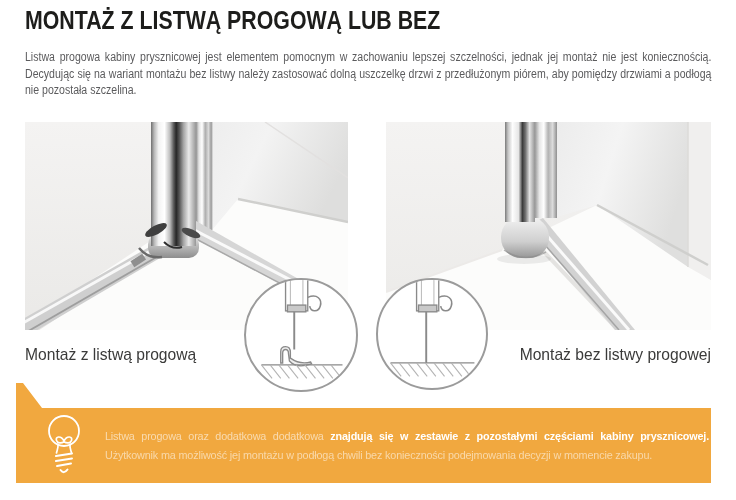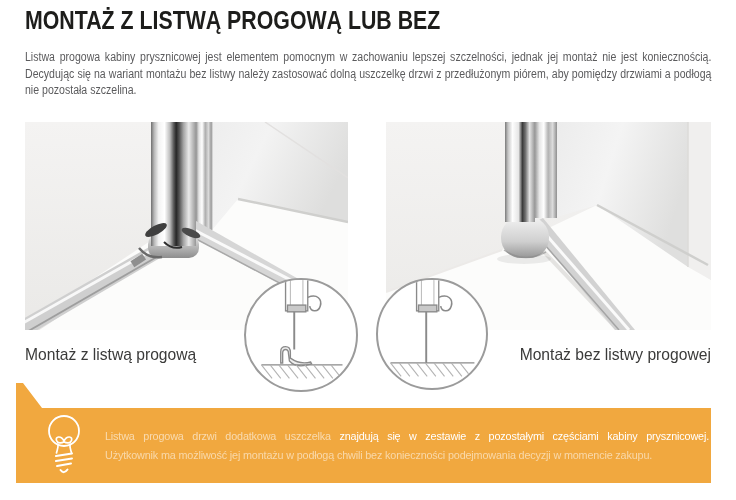--- a/index.html
+++ b/index.html
@@ -45,21 +45,21 @@
     background:#F1A83F;
     clip-path:polygon(0 0,7px 0,26px 25px,100% 25px,100% 100%,0 100%);
   }
   .note-bulb{position:absolute;left:28px;top:31px;}
   .note-text{
     position:absolute;left:89px;top:25px;width:604px;height:75px;
     display:flex;flex-direction:column;justify-content:center;gap:5px;
     font-size:10.8px;letter-spacing:-.15px;line-height:14px;
   }
   .note-line1{color:rgba(255,255,255,.58);text-align:justify;text-align-last:justify;}
-  .note-line1 b{color:#ffffff;font-weight:400;}
+  .note-line1 b{color:#ffffff;font-weight:700;}
   .note-line2{color:rgba(255,255,255,.55);}
 </style>
 </head>
 <body>
 
 <h1 class="title">MONTAŻ Z LISTWĄ PROGOWĄ LUB BEZ</h1>
 <p class="intro">Listwa progowa kabiny prysznicowej jest elementem pomocnym w zachowaniu lepszej szczelności, jednak jej montaż nie jest koniecznością. Decydując się na wariant montażu bez listwy należy zastosować dolną uszczelkę drzwi z przedłużonym piórem, aby pomiędzy drzwiami a podłogą nie pozostała szczelina.</p>
 
 <div class="photo photo-left">
 <svg width="323" height="208" viewBox="0 0 323 208">
@@ -244,16 +244,16 @@
       <path d="M20,27 C17,21 11,22.5 12.5,26.5 C13.5,29.5 17.5,29.5 20,27.5 C22.5,29.5 26.5,29.5 27.5,26.5 C29,22.5 23,21 20,27 Z" stroke-width="1.7"></path>
       <path d="M14,30 C14.5,34 13,36.5 12.5,39" stroke-width="1.7"></path>
       <path d="M26,30 C25.5,34 27,36.5 27.5,39" stroke-width="1.7"></path>
       <path d="M12,42 L28,39.5"></path>
       <path d="M12,47 L28,44.5"></path>
       <path d="M13,52 L27,49.5"></path>
       <path d="M16.5,56 Q20,60.5 23.5,55.5"></path>
     </g>
   </svg>
   <div class="note-text">
-    <div class="note-line1"><span>Listwa progowa drzwi dodatkowa uszczelka</span> <b>znajdują się w zestawie z pozostałymi częściami kabiny prysznicowej.</b></div>
+    <div class="note-line1"><span>Listwa progowa oraz dodatkowa dodatkowa</span> <b>znajdują się w zestawie z pozostałymi częściami kabiny prysznicowej.</b></div>
     <div class="note-line2">Użytkownik ma możliwość jej montażu w podłogą chwili bez konieczności podejmowania decyzji w momencie zakupu.</div>
   </div>
 </div>
 
 </body></html>

